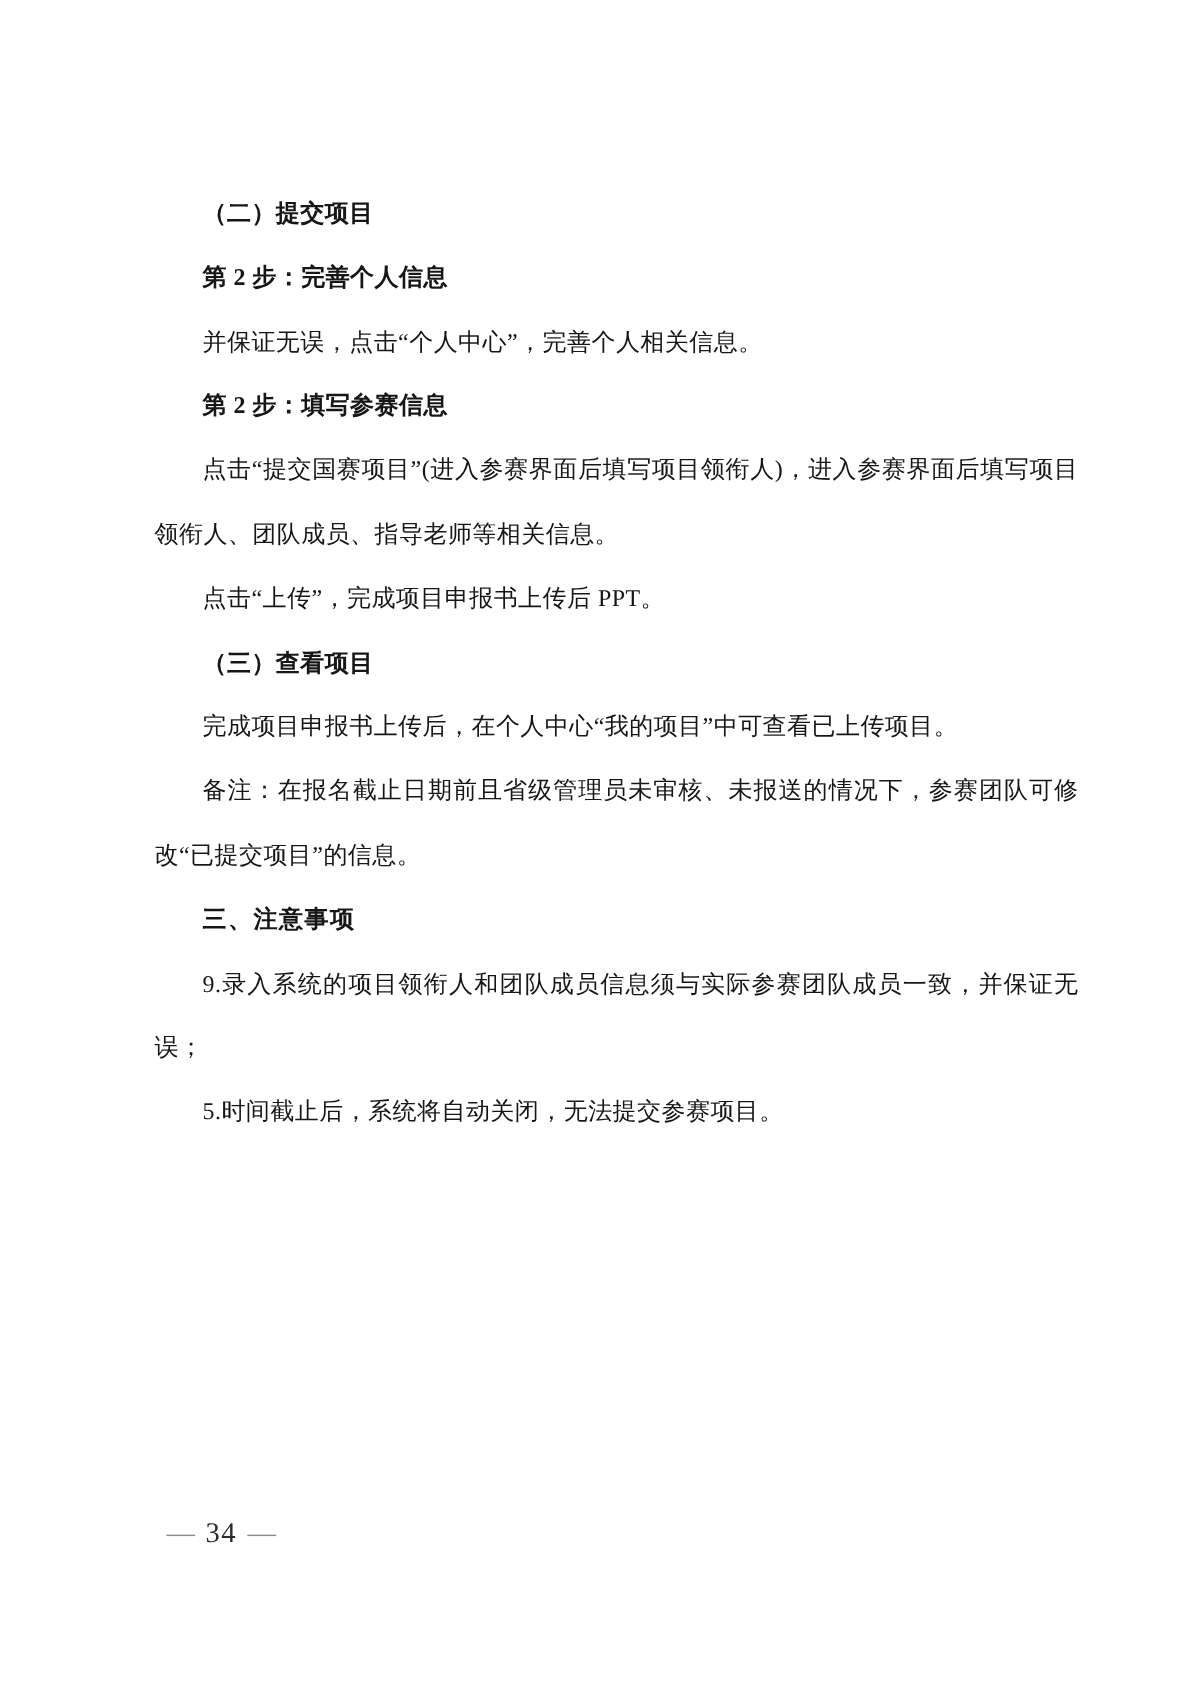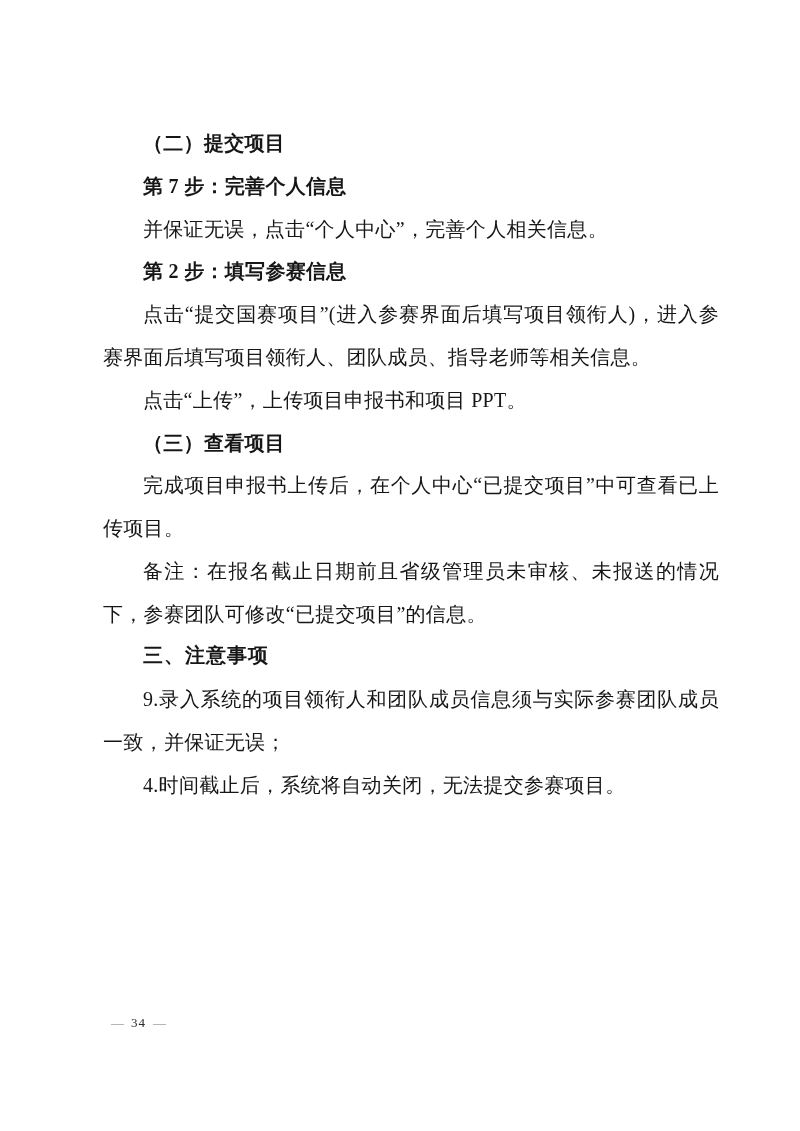--- a/index.html
+++ b/index.html
@@ -14,78 +14,78 @@
     background: #ffffff;
     overflow: hidden;
     font-family: "Liberation Serif", "DejaVu Serif", serif;
     color: #161616;
   }
   .doc-body {
     position: absolute;
     top: 122px;
     left: 103px;
     width: 616px;
-    font-size: 20px;
+    font-size: 16px;
     line-height: 42.8px;
     text-align: justify;
     letter-spacing: 0.3px;
   }
   .doc-body p {
     margin: 0;
     padding: 0;
     text-indent: 2em;
   }
   
   .h-sub {
     font-weight: 600;
   }
   
   .h-step {
     font-weight: 600;
   }
   
   .h-main {
     font-weight: 700;
-    font-family: Liberation Mono, monospace;
+    font-family: Liberation Sans, sans-serif;
     letter-spacing: 1px;
   }
   .page-footer {
     position: absolute;
     left: 104px;
     top: 1010px;
-    font-size: 13px;
+    font-size: 19px;
     line-height: 26px;
     font-family: "Liberation Serif", "DejaVu Serif", serif;
   }
   .page-footer .dash {
     color: #8d8d8d;
     padding: 0 7px;
   }
   .page-footer .num {
     color: #2b2b2b;
     letter-spacing: 1px;
   }
 </style>
 </head>
 <body>
 
 <div class="page">
 
   <div class="doc-body">
     <p class="h-sub">（二）提交项目</p>
-    <p class="h-step">第 7 步：完善个人信息</p>
+    <p class="h-step">第 2 步：完善个人信息</p>
     <p class="para">并保证无误，点击“个人中心”，完善个人相关信息。</p>
     <p class="h-step">第 2 步：填写参赛信息</p>
     <p class="para">点击“提交国赛项目”(进入参赛界面后填写项目领衔人)，进入参赛界面后填写项目领衔人、团队成员、指导老师等相关信息。</p>
-    <p class="para">点击“上传”，上传项目申报书和项目 PPT。</p>
+    <p class="para">点击“上传”，完成项目申报书上传后 PPT。</p>
     <p class="h-sub">（三）查看项目</p>
-    <p class="para">完成项目申报书上传后，在个人中心“已提交项目”中可查看已上传项目。</p>
+    <p class="para">完成项目申报书上传后，在个人中心“我的项目”中可查看已上传项目。</p>
     <p class="para">备注：在报名截止日期前且省级管理员未审核、未报送的情况下，参赛团队可修改“已提交项目”的信息。</p>
     <p class="h-main">三、注意事项</p>
     <p class="para">9.录入系统的项目领衔人和团队成员信息须与实际参赛团队成员一致，并保证无误；</p>
-    <p class="para">4.时间截止后，系统将自动关闭，无法提交参赛项目。</p>
+    <p class="para">5.时间截止后，系统将自动关闭，无法提交参赛项目。</p>
   </div>
 
   <div class="page-footer">
     <span class="dash">—</span><span class="num">34</span><span class="dash">—</span>
   </div>
 
 </div>
 
 </body></html>

